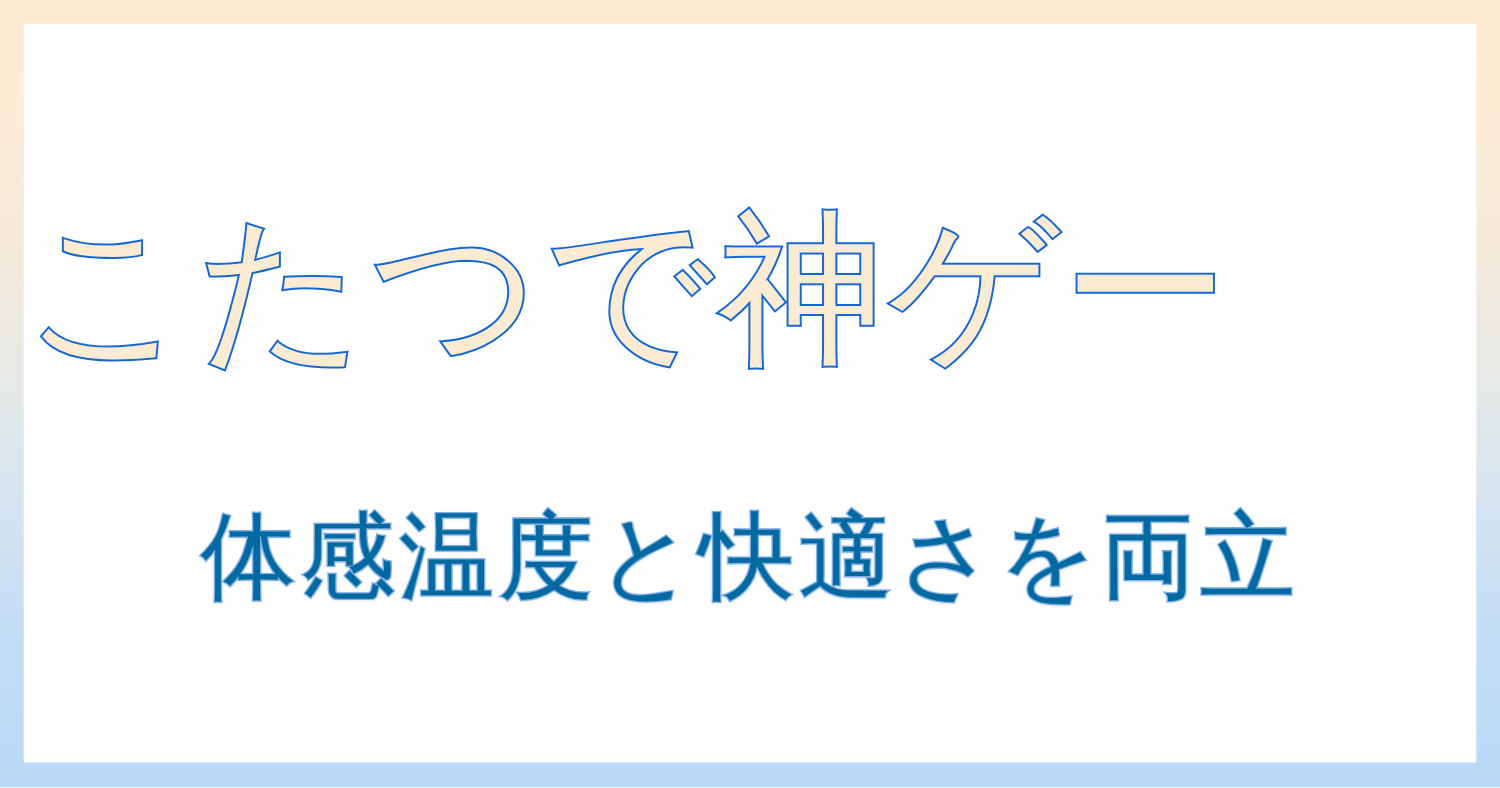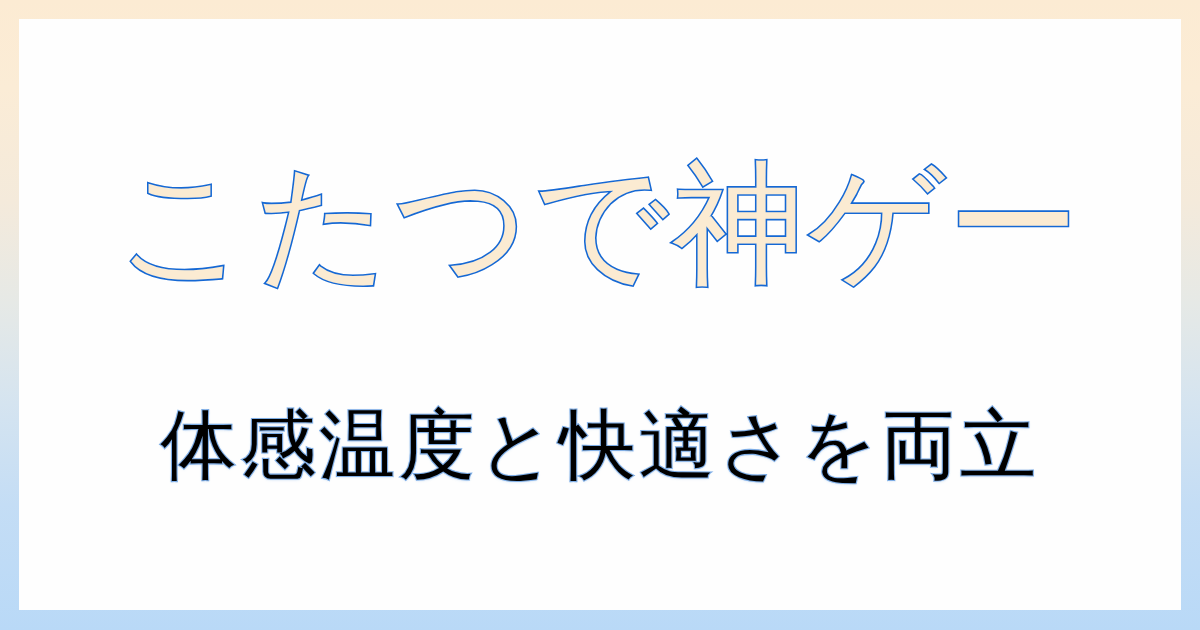--- a/index.html
+++ b/index.html
@@ -35,24 +35,23 @@
     display: flex;
     flex-direction: column;
     align-items: center;
     justify-content: flex-start;
   }
 
   .title-wrap {
     position: absolute;
     left: 0;
     right: 0;
-    top: 126px;
+    top: 134px;
     display: flex;
     align-items: center;
-    justify-content: center;
     height: 160px;
   }
 
   .subtitle-wrap {
     position: absolute;
     left: 0;
     right: 0;
     top: 372px;
     display: flex;
     align-items: center;
@@ -75,21 +74,21 @@
   }
 
   
   .subtitle {
     font-family: "DejaVu Sans", "Liberation Sans", sans-serif;
     font-size: 76px;
     line-height: 1.06;
     font-weight: 400;
     letter-spacing: 0.045em;
     white-space: nowrap;
-    color: #000000;
+    color: #0369a1;
     -webkit-text-stroke: 2.1px #7aabe6;
     paint-order: stroke fill;
     text-shadow:
       0 0 2px rgba(140, 180, 232, 0.55),
       0 1px 3px rgba(150, 190, 236, 0.45);
     text-rendering: geometricPrecision;
   }
 </style>
 </head>
 <body>

